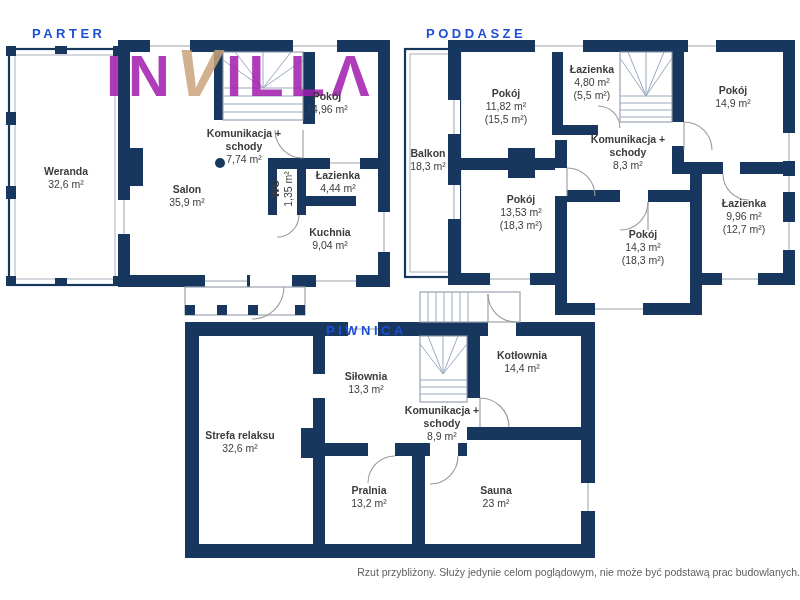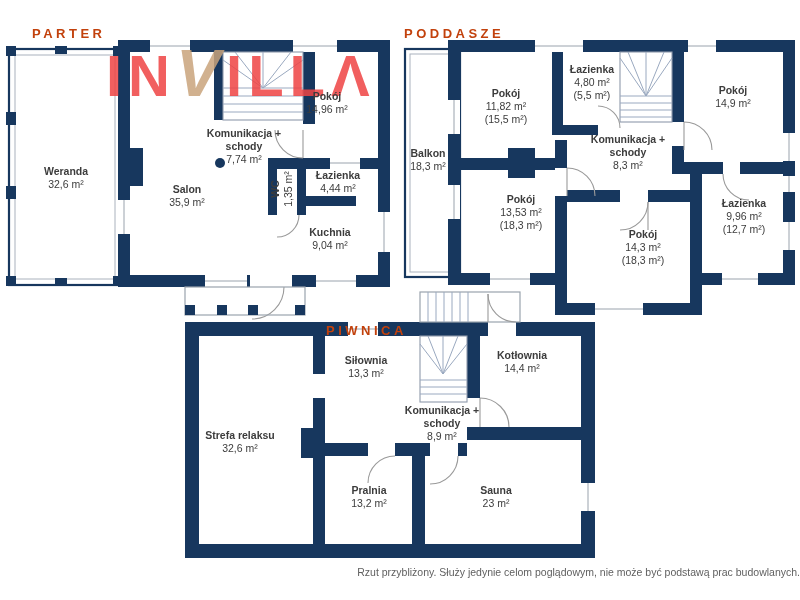--- a/index.html
+++ b/index.html
@@ -9,31 +9,31 @@
   .wall{fill:#17375e;}
   .thin{fill:#ffffff;stroke:#17375e;stroke-width:2.2;}
   .inline{fill:none;stroke:#aab2bd;stroke-width:1;}
   .white{fill:#ffffff;}
   .winline{stroke:#9aa3ad;stroke-width:1;}
   .sb{fill:none;stroke:#8f9aab;stroke-width:1.1;}
   .stair{stroke:#9aa9c0;stroke-width:1;fill:none;}
   .door{fill:none;stroke:#9a9a9a;stroke-width:1.1;}
   .porchline{fill:none;stroke:#9aa3ad;stroke-width:1.2;}
 
-  .floor-title{position:absolute;font-size:13px;font-weight:bold;color:#c2410c;
+  .floor-title{position:absolute;font-size:13px;font-weight:bold;color:#1d4ed8;
     letter-spacing:3.5px;white-space:nowrap;}
   .room-label{position:absolute;transform:translate(-50%,-50%);text-align:center;
     font-size:10.5px;color:#3c3c3c;line-height:1.22;white-space:nowrap;}
   .room-label .rname{font-weight:bold;}
   .room-label.wrap{white-space:normal;width:84px;}
   .room-label.rot{transform:translate(-50%,-50%) rotate(-90deg);}
 
   .watermark{position:absolute;left:106px;top:40px;font-weight:bold;font-size:58px;
     letter-spacing:6px;opacity:0.85;white-space:nowrap;line-height:1;}
-  .wm-blue{color:#ef4444;}
+  .wm-blue{color:#a21caf;}
   .wm-tan{color:#c9a47c;font-size:66px;font-style:italic;}
 
   .disclaimer{position:absolute;left:0;right:0;top:566px;text-align:right;
     font-size:10.5px;color:#5f5f5f;}
 </style>
 </head>
 <body>
 
 <div class="canvas">
 
@@ -232,21 +232,21 @@
         <path class="door" d="M 458 456 A 28 28 0 0 1 430 484"></path>
         <path class="door" d="M 488 294 A 28 28 0 0 0 516 322"></path>
           <line class="door" x1="488" y1="294" x2="488" y2="322"></line>
       </g>
     </g>
   </svg>
 
   <div class="watermark"><span class="wm-blue">IN</span><span class="wm-tan">V</span><span class="wm-blue">ILL</span><span class="wm-blue">Λ</span></div>
 
   <div class="floor-title" style="left:32px;top:26px;">PARTER</div>
-  <div class="floor-title" style="left:404px;top:26px;">PODDASZE</div>
+  <div class="floor-title" style="left:426px;top:26px;">PODDASZE</div>
   <div class="floor-title" style="left:326px;top:295px;margin-top:28px;">PIWNICA</div>
 
   <div class="room-label" style="left:66px;top:178px;">
     <div class="rname">Weranda</div>
     <div class="rarea">32,6 m²</div>
   </div>
   <div class="room-label" style="left:187px;top:196px;">
     <div class="rname">Salon</div>
     <div class="rarea">35,9 m²</div>
   </div>
@@ -306,21 +306,21 @@
   <div class="room-label" style="left:744px;top:216px;">
     <div class="rname">Łazienka</div>
     <div class="rarea">9,96 m²</div>
     <div class="rarea">(12,7 m²)</div>
   </div>
 
   <div class="room-label" style="left:240px;top:442px;">
     <div class="rname">Strefa relaksu</div>
     <div class="rarea">32,6 m²</div>
   </div>
-  <div class="room-label" style="left:366px;top:367px;">
+  <div class="room-label" style="left:366px;top:383px;">
     <div class="rname">Siłownia</div>
     <div class="rarea">13,3 m²</div>
   </div>
   <div class="room-label" style="left:522px;top:362px;">
     <div class="rname">Kotłownia</div>
     <div class="rarea">14,4 m²</div>
   </div>
   <div class="room-label wrap" style="left:442px;top:423px;">
     <div class="rname">Komunikacja + schody</div>
     <div class="rarea">8,9 m²</div>

